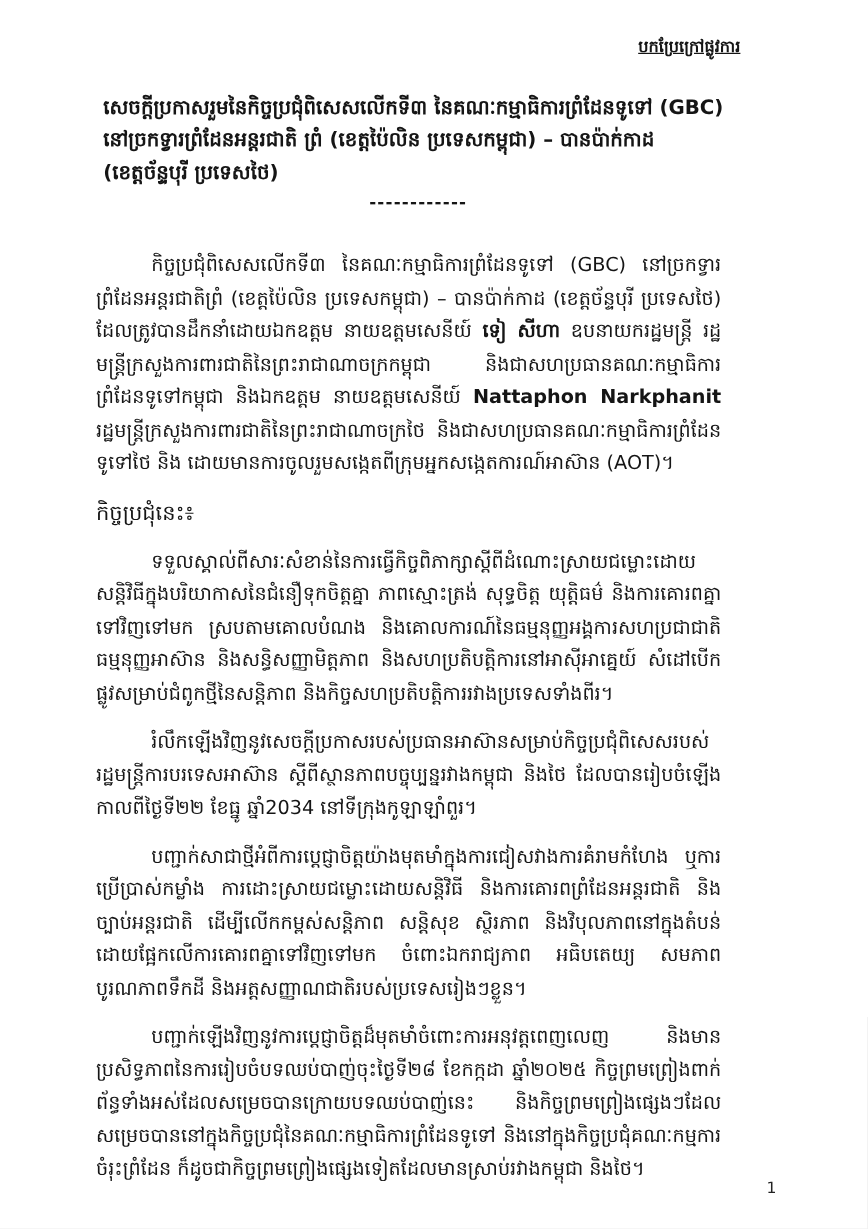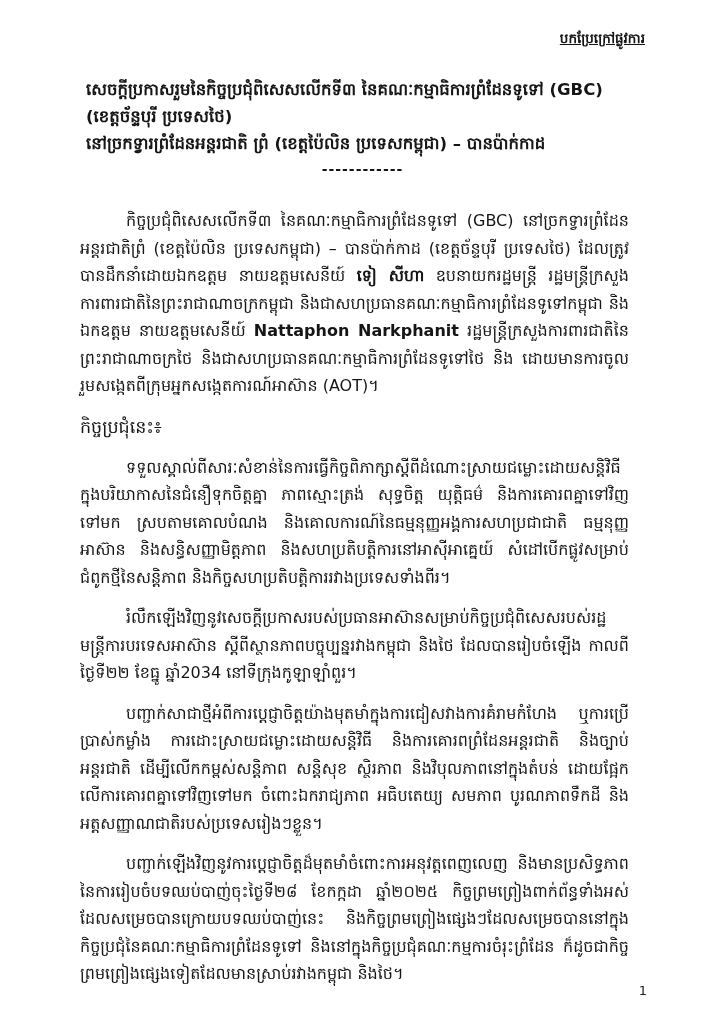--- a/index.html
+++ b/index.html
@@ -9,21 +9,21 @@
   }
   .page {
     position: relative;
     width: 723px;
     height: 1024px;
     margin: 0 auto;
     background: #ffffff;
     color: #151515;
     font-family: "DejaVu Sans", sans-serif;
     box-sizing: border-box;
-    padding: 30px 78px 0 80px;
+    padding: 30px 106px 0 80px;
     overflow: hidden;
   }
   .header-note {
     text-align: right;
     font-weight: bold;
     text-decoration: underline;
     font-size: 13.5px;
     margin-bottom: 26px;
   }
   .title-block {
@@ -65,22 +65,22 @@
 </style>
 </head>
 <body>
 
 <div class="page">
 
   <div class="header-note">បកប្រែក្រៅផ្លូវការ</div>
 
   <div class="title-block">
     <div>សេចក្តីប្រកាសរួមនៃកិច្ចប្រជុំពិសេសលើកទី៣ នៃគណៈកម្មាធិការព្រំដែនទូទៅ (GBC)</div>
+    <div>នៅច្រកទ្វារព្រំដែនអន្តរជាតិ ព្រំ (ខេត្តប៉ៃលិន ប្រទេសកម្ពុជា) – បានប៉ាក់កាដ</div>
     <div>(ខេត្តច័ន្ទបុរី ប្រទេសថៃ)</div>
-    <div>នៅច្រកទ្វារព្រំដែនអន្តរជាតិ ព្រំ (ខេត្តប៉ៃលិន ប្រទេសកម្ពុជា) – បានប៉ាក់កាដ</div>
   </div>
 
   <div class="title-separator">------------</div>
 
   <p class="para"><span>កិច្ចប្រជុំពិសេសលើកទី៣ នៃគណៈកម្មាធិការព្រំដែនទូទៅ (GBC) នៅច្រកទ្វារព្រំដែនអន្តរជាតិព្រំ (ខេត្តប៉ៃលិន ប្រទេសកម្ពុជា) – បានប៉ាក់កាដ (ខេត្តច័ន្ទបុរី ប្រទេសថៃ) ដែលត្រូវបានដឹកនាំដោយឯកឧត្តម នាយឧត្តមសេនីយ៍ </span><span class="bold">ទៀ សីហា</span><span> ឧបនាយករដ្ឋមន្ត្រី រដ្ឋមន្ត្រីក្រសួងការពារជាតិនៃព្រះរាជាណាចក្រកម្ពុជា និងជាសហប្រធានគណៈកម្មាធិការព្រំដែនទូទៅកម្ពុជា និងឯកឧត្តម នាយឧត្តមសេនីយ៍ </span><span class="bold">Nattaphon Narkphanit</span><span> រដ្ឋមន្ត្រីក្រសួងការពារជាតិនៃព្រះរាជាណាចក្រថៃ និងជាសហប្រធានគណៈកម្មាធិការព្រំដែនទូទៅថៃ និង ដោយមានការចូលរួមសង្កេតពីក្រុមអ្នកសង្កេតការណ៍អាស៊ាន (AOT)។</span></p>
 
   <div class="section-heading">កិច្ចប្រជុំនេះ៖</div>
 
   <p class="para">ទទួលស្គាល់ពីសារៈសំខាន់នៃការធ្វើកិច្ចពិភាក្សាស្តីពីដំណោះស្រាយជម្លោះដោយសន្តិវិធីក្នុងបរិយាកាសនៃជំនឿទុកចិត្តគ្នា ភាពស្មោះត្រង់ សុទ្ធចិត្ត យុត្តិធម៌ និងការគោរពគ្នាទៅវិញទៅមក ស្របតាមគោលបំណង និងគោលការណ៍នៃធម្មនុញ្ញអង្គការសហប្រជាជាតិ ធម្មនុញ្ញអាស៊ាន និងសន្ធិសញ្ញាមិត្តភាព និងសហប្រតិបត្តិការនៅអាស៊ីអាគ្នេយ៍ សំដៅបើកផ្លូវសម្រាប់ជំពូកថ្មីនៃសន្តិភាព និងកិច្ចសហប្រតិបត្តិការរវាងប្រទេសទាំងពីរ។</p>
 

